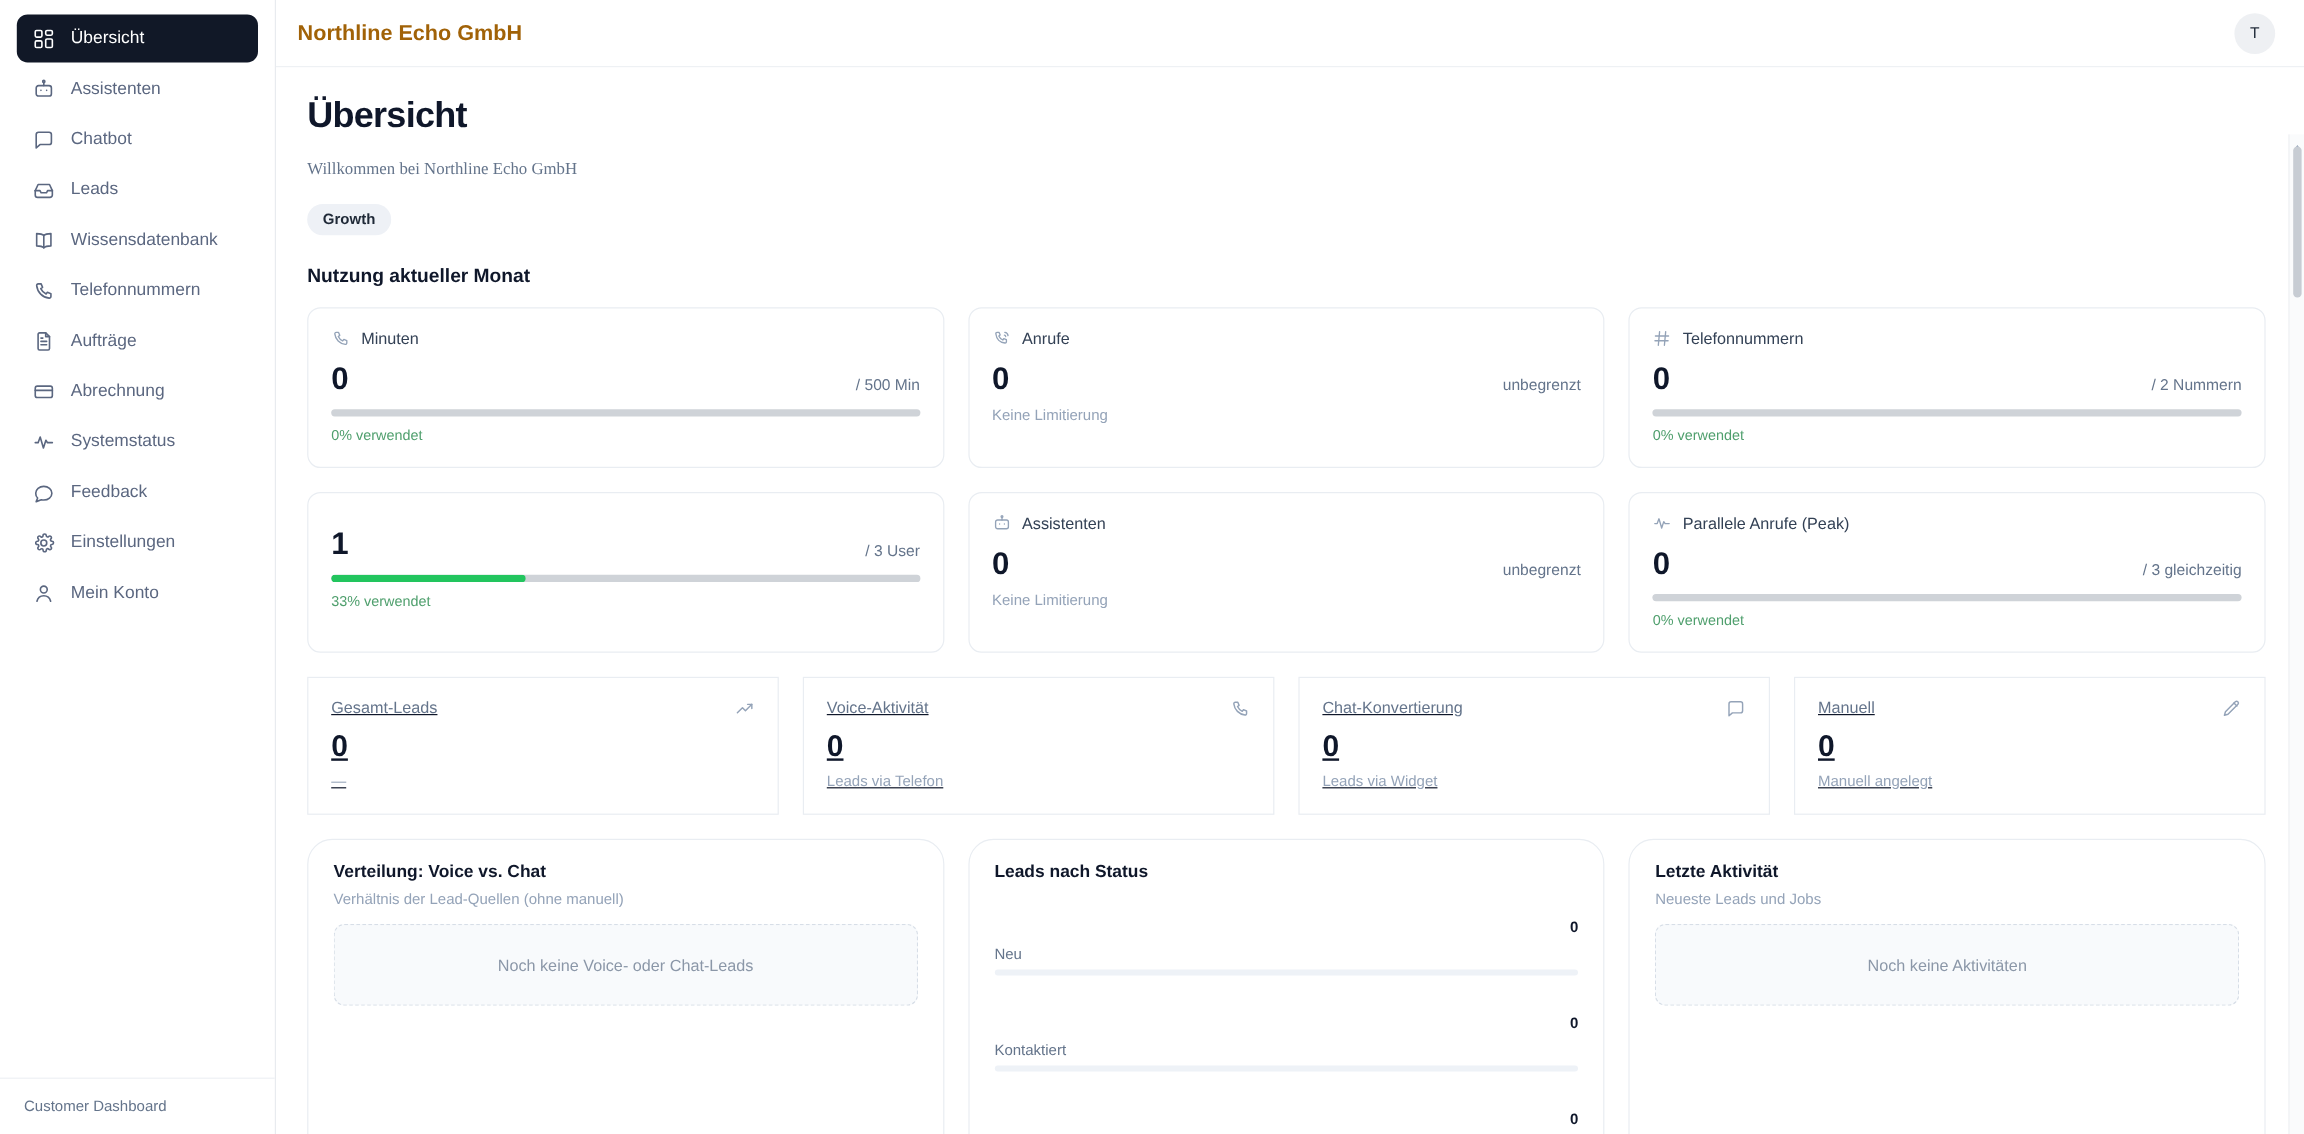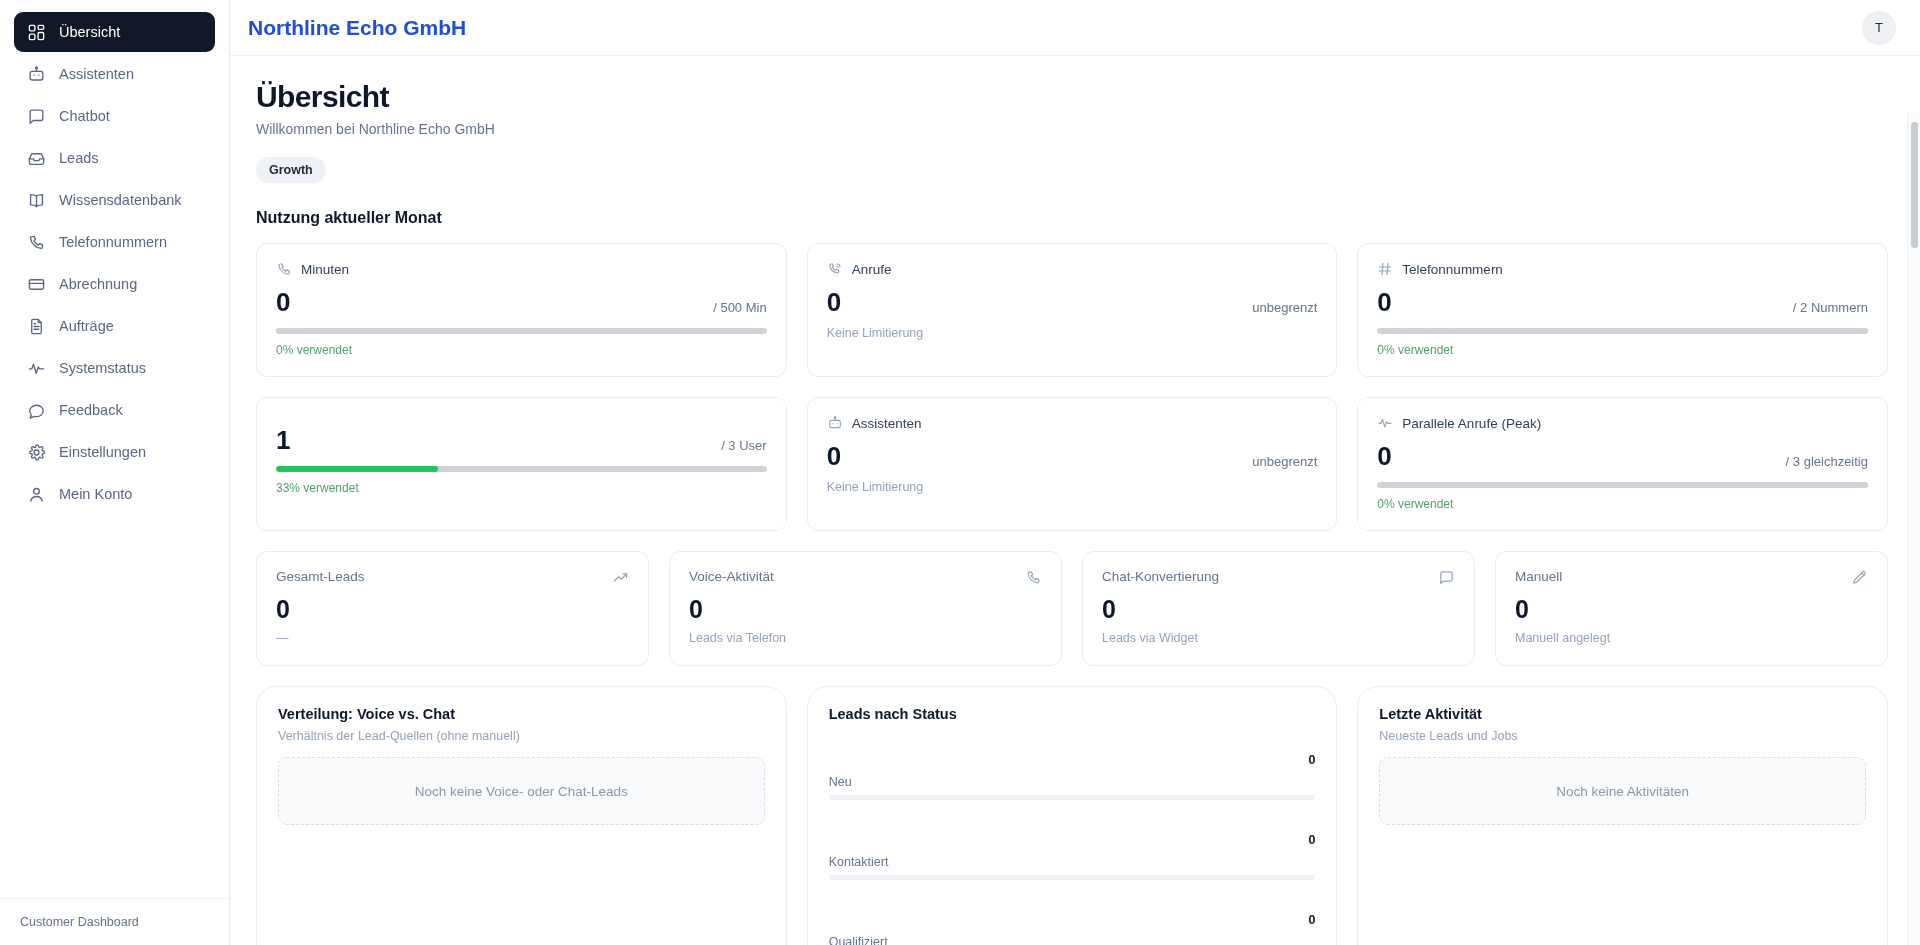--- a/index.html
+++ b/index.html
@@ -54,33 +54,33 @@
 
   
   .main { flex: 1 1 auto; height: 945px; display: flex; flex-direction: column; min-width: 0; background: #ffffff; }
   .topbar {
     height: 56px; flex: 0 0 56px;
     display: flex; align-items: center; justify-content: space-between;
     padding: 0 24px 0 18px;
     border-bottom: 1px solid #eef1f4;
     background: #ffffff;
   }
-  .topbar-title { font-size: 21px; font-weight: 600; color: #1d4ed8; }
+  .topbar-title { font-size: 18px; font-weight: 600; color: #a16207; }
   .avatar {
     width: 34px; height: 34px; border-radius: 50%;
     background: #eef0f3; color: #1f2937;
     display: flex; align-items: center; justify-content: center;
     font-size: 13px; font-weight: 500; cursor: pointer;
   }
 
   .scroll-area { flex: 1 1 auto; overflow: hidden; position: relative; padding: 0 0 0 0; }
   .content { padding: 24px 32px 40px 26px; }
 
   .page-title { font-size: 30px; font-weight: 700; letter-spacing: -0.6px; color: #0f172a; }
-  .page-sub { margin-top: 7px; font-size: 14px; color: #64748b; }
+  .page-sub { margin-top: 20px; font-size: 14px; color: #64748b; font-family: Liberation Serif, serif; }
   .plan-chip {
     display: inline-block; margin-top: 20px;
     background: #eef1f6; color: #1f2937;
     font-size: 12.5px; font-weight: 600;
     padding: 6px 13px; border-radius: 14px;
   }
   .section-title { margin-top: 26px; font-size: 16px; font-weight: 700; color: #0f172a; }
 
   .grid3 { display: grid; grid-template-columns: repeat(3, 1fr); gap: 20px; margin-top: 16px; }
   .grid4 { display: grid; grid-template-columns: repeat(4, 1fr); gap: 20px; margin-top: 20px; }
@@ -97,21 +97,21 @@
   .card-head-label { font-size: 13.5px; color: #334155; font-weight: 500; }
   .metric-row { display: flex; align-items: flex-end; justify-content: space-between; margin-top: 12px; }
   .metric-value { font-size: 26px; font-weight: 700; color: #0f172a; line-height: 1; }
   .metric-limit { font-size: 13px; color: #64748b; }
   .bar-track { margin-top: 13px; height: 6px; border-radius: 4px; background: #cfd3d8; overflow: hidden; }
   .bar-fill { height: 100%; border-radius: 4px; background: #22c55e; }
   .bar-note { margin-top: 9px; font-size: 12px; color: #4f9f6d; }
   .no-limit-note { margin-top: 11px; font-size: 12.5px; color: #94a3b8; }
 
   
-  .scard { background: #ffffff; border: 1px solid #e9edf2; border-radius: 11px; padding: 17px 19px 20px 19px; }
+  .scard { background: #ffffff; border: 1px solid #e9edf2; border-radius: 0; padding: 17px 19px 20px 19px; text-decoration: underline; }
   .scard-head { display: flex; align-items: flex-start; justify-content: space-between; }
   .scard-title { font-size: 13.5px; color: #64748b; }
   .scard-ico { width: 17px; height: 17px; }
   .scard-ico svg { width: 17px; height: 17px; display: block; stroke: #94a3b8; fill: none;
                    stroke-width: 1.7; stroke-linecap: round; stroke-linejoin: round; }
   .scard-value { margin-top: 11px; font-size: 25px; font-weight: 700; color: #0f172a; line-height: 1; }
   .scard-sub { margin-top: 9px; font-size: 12.5px; color: #94a3b8; }
 
   
   .panel {
@@ -205,35 +205,35 @@
           <span class="nav-ico">
             <svg viewBox="0 0 24 24">
               <path d="M6.2 4.5h3l1.5 3.7-1.9 1.4a12 12 0 0 0 5.6 5.6l1.4-1.9 3.7 1.5v3a1.7 1.7 0 0 1-1.9 1.7C10.6 18.7 5.3 13.4 4.5 6.4A1.7 1.7 0 0 1 6.2 4.5z"></path>
             </svg>
           </span>
           <span>Telefonnummern</span>
         </div>
         <div class="nav-item">
           <span class="nav-ico">
             <svg viewBox="0 0 24 24">
-              <rect x="3" y="6" width="18" height="12" rx="2.2"></rect>
-              <path d="M3 10.5h18"></path>
-            </svg>
-          </span>
-          <span>Abrechnung</span>
-        </div>
-        <div class="nav-item">
-          <span class="nav-ico">
-            <svg viewBox="0 0 24 24">
               <path d="M14 3H7.5A1.5 1.5 0 0 0 6 4.5v15A1.5 1.5 0 0 0 7.5 21h9a1.5 1.5 0 0 0 1.5-1.5V7z"></path>
               <path d="M14 3v4h4"></path>
               <path d="M9 12h6M9 15.5h6M9 8.5h2"></path>
             </svg>
           </span>
           <span>Aufträge</span>
+        </div>
+        <div class="nav-item">
+          <span class="nav-ico">
+            <svg viewBox="0 0 24 24">
+              <rect x="3" y="6" width="18" height="12" rx="2.2"></rect>
+              <path d="M3 10.5h18"></path>
+            </svg>
+          </span>
+          <span>Abrechnung</span>
         </div>
         <div class="nav-item">
           <span class="nav-ico">
             <svg viewBox="0 0 24 24">
               <path d="M3 12.5h3l2.2-6 3.4 11.5 2.6-8 1.7 2.5H21"></path>
             </svg>
           </span>
           <span>Systemstatus</span>
         </div>
         <div class="nav-item">

